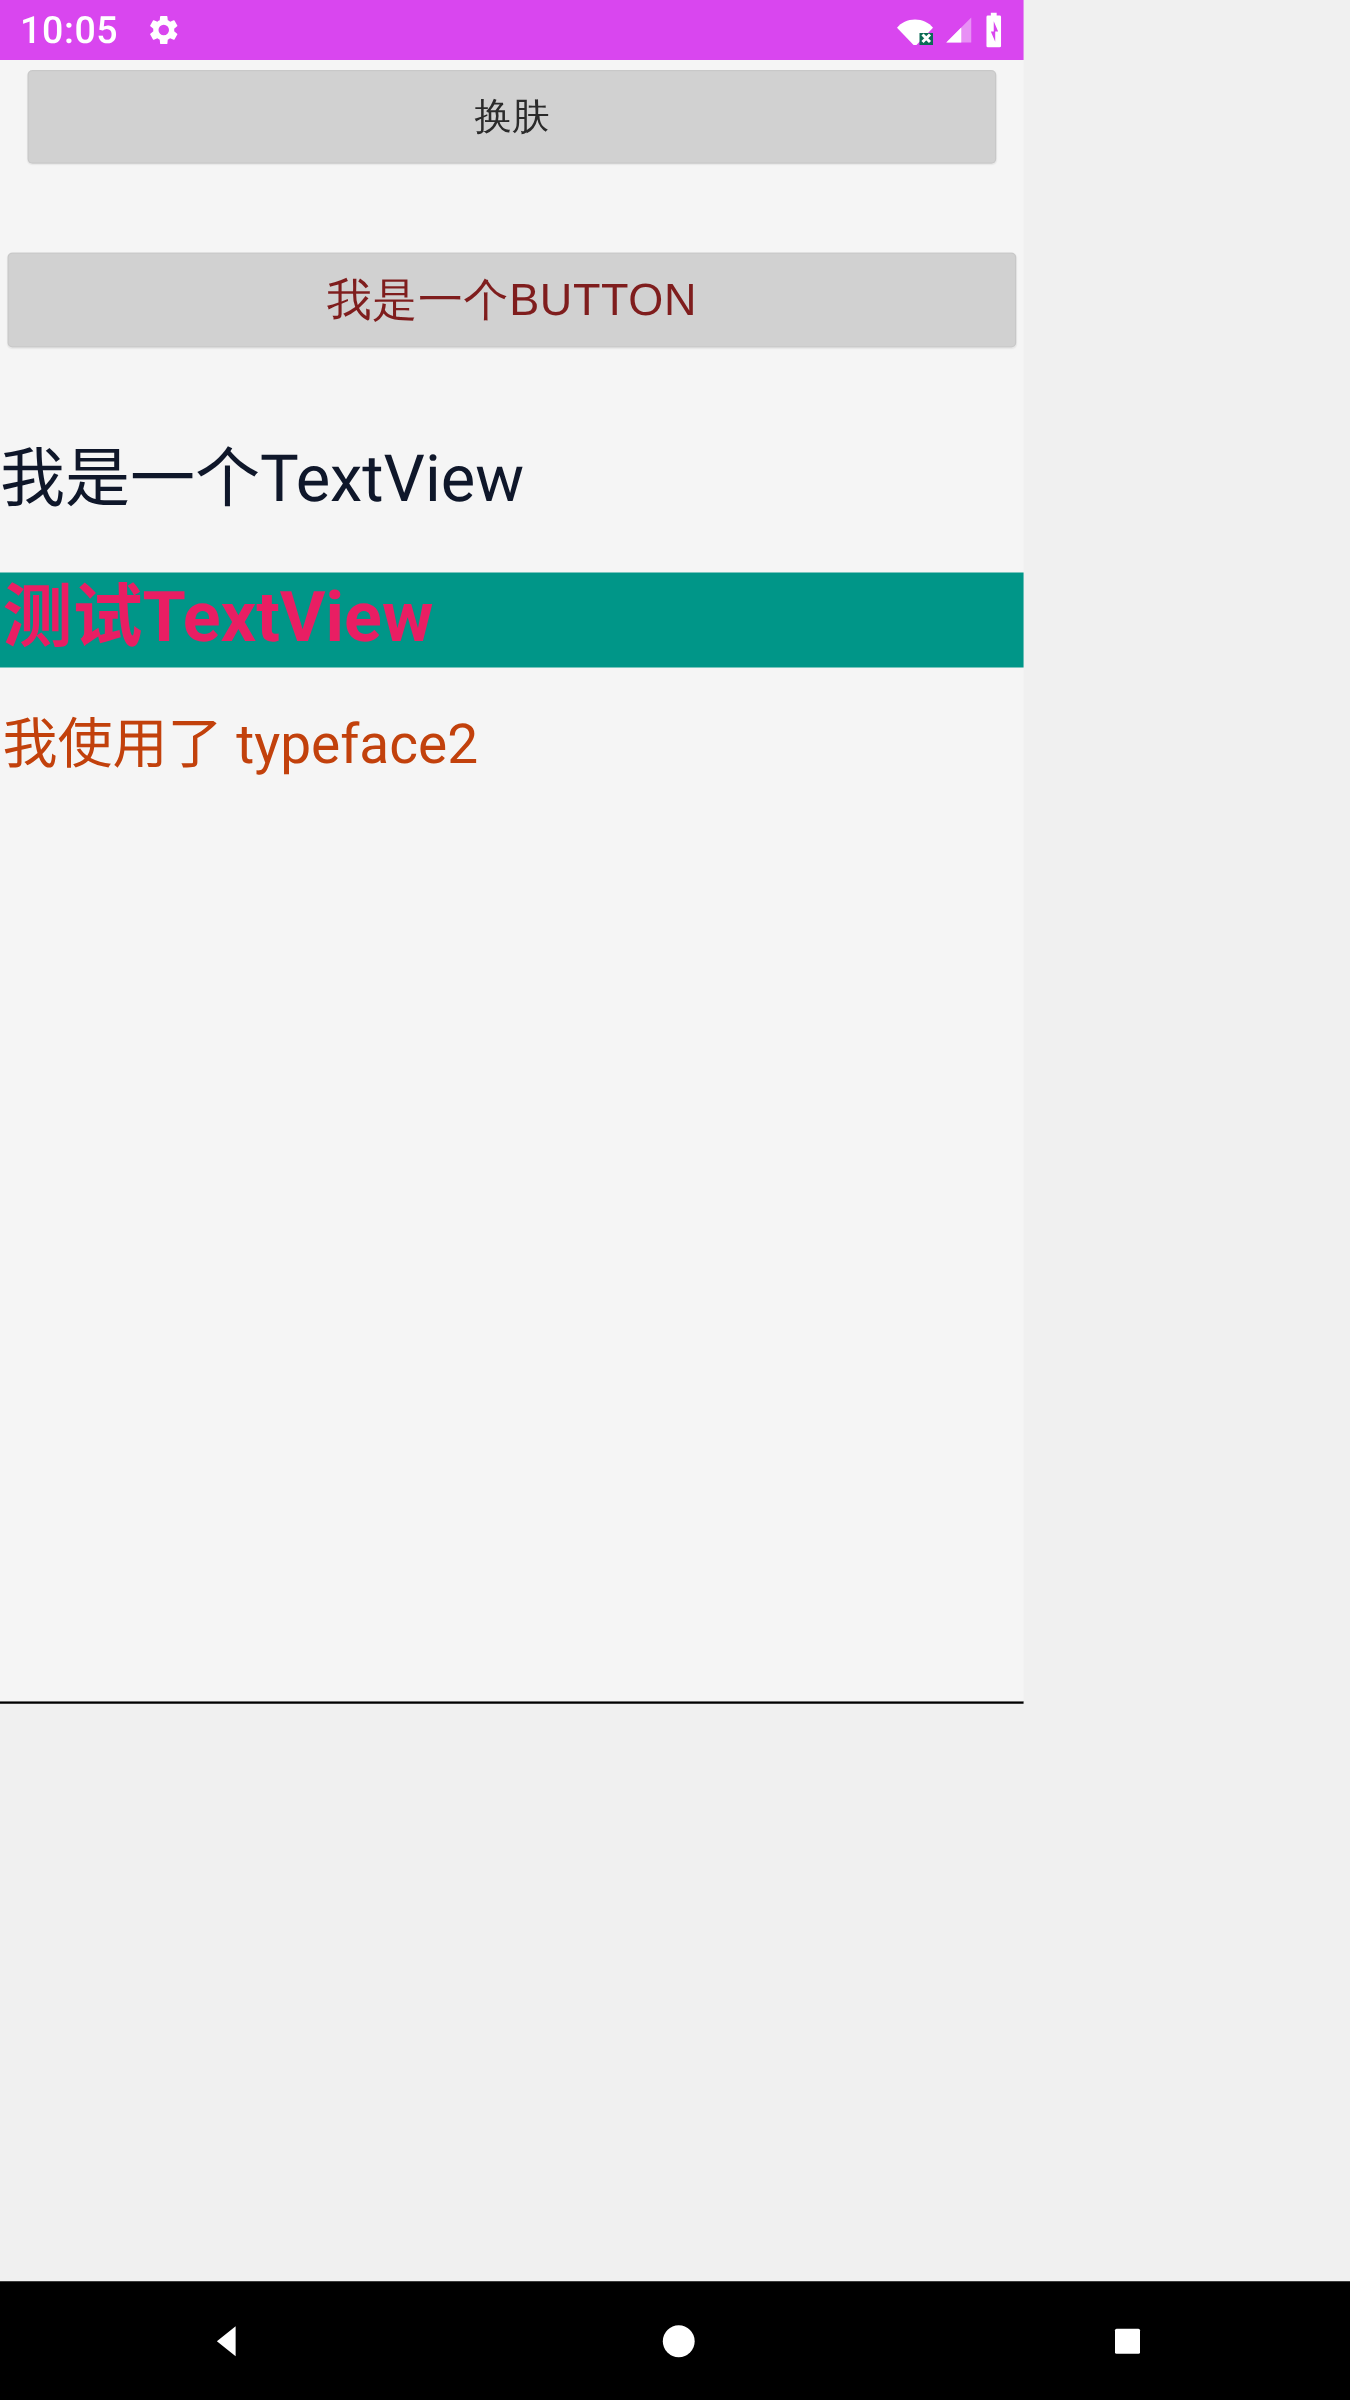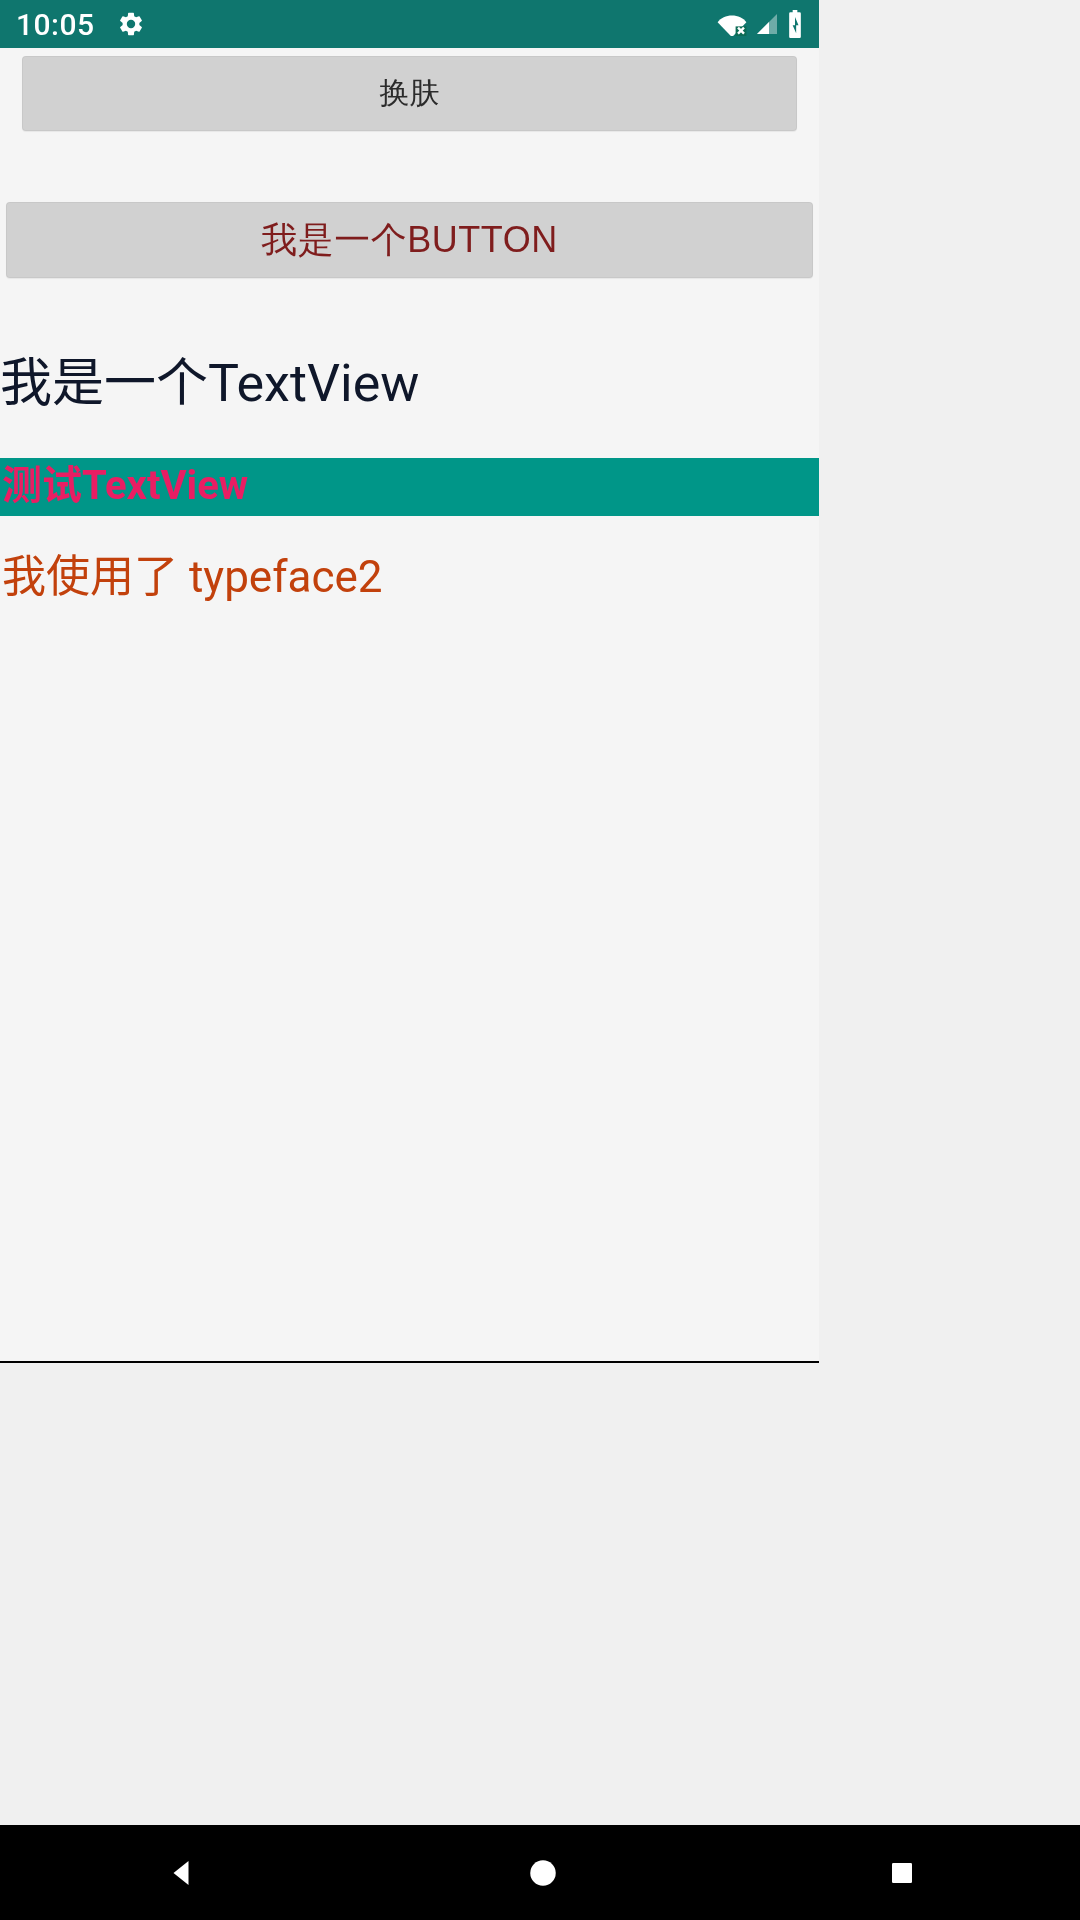--- a/index.html
+++ b/index.html
@@ -6,21 +6,21 @@
     html, body {
       width: 819px;
       height: 1456px;
       font-family: Roboto, "Noto Sans CJK SC", sans-serif;
       background: #f0f0f0;
       overflow: hidden;
     }
     .status-bar {
       width: 100%;
       height: 48px;
-      background: #0f766e;
+      background: #d946ef;
       color: #fff;
       display: flex;
       align-items: center;
       padding: 0 16px;
       justify-content: space-between;
     }
     .status-left {
       display: flex;
       align-items: center;
       gap: 22px;
@@ -83,21 +83,21 @@
       width: 100%;
       text-align: left;
       font-size: 52px;
       color: #0f172a;
     }
     .tv2 {
       margin-top: 42px;
       width: 100%;
       background: #009688;
       color: #e91e63;
-      font-size: 40px;
+      font-size: 56px;
       font-weight: 700;
       padding: 6px 2px 8px 2px;
       line-height: 1.1;
     }
     .tv3 {
       margin-top: 25px;
       width: 100%;
       color: #c2410c;
       font-size: 44px;
       padding: 0 2px;

